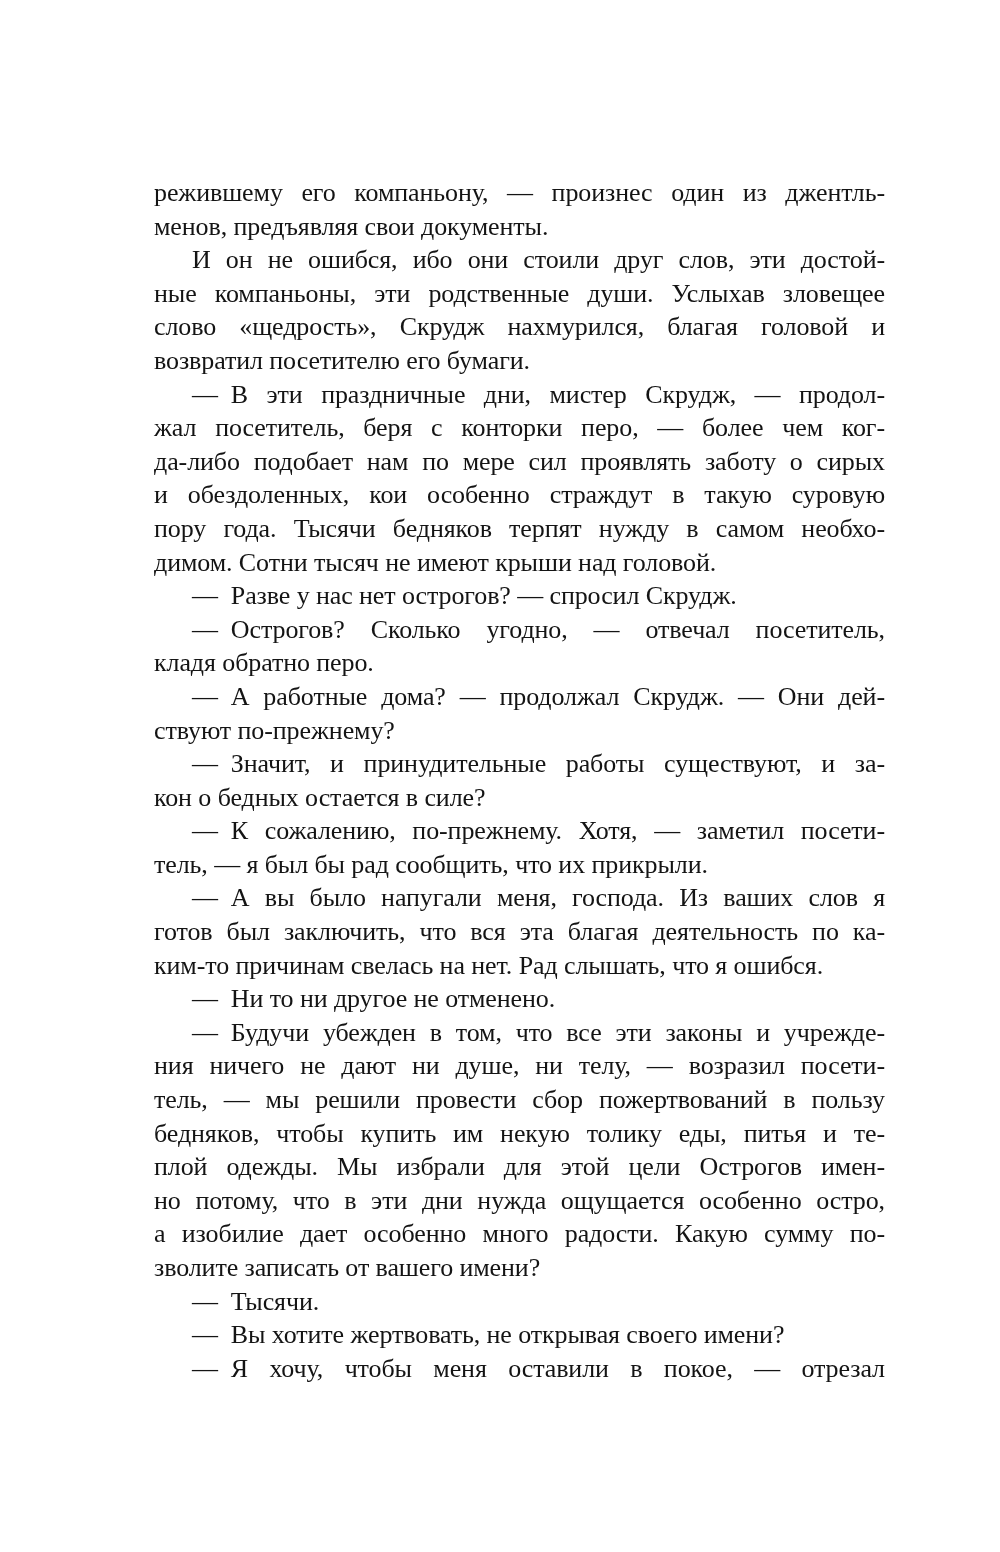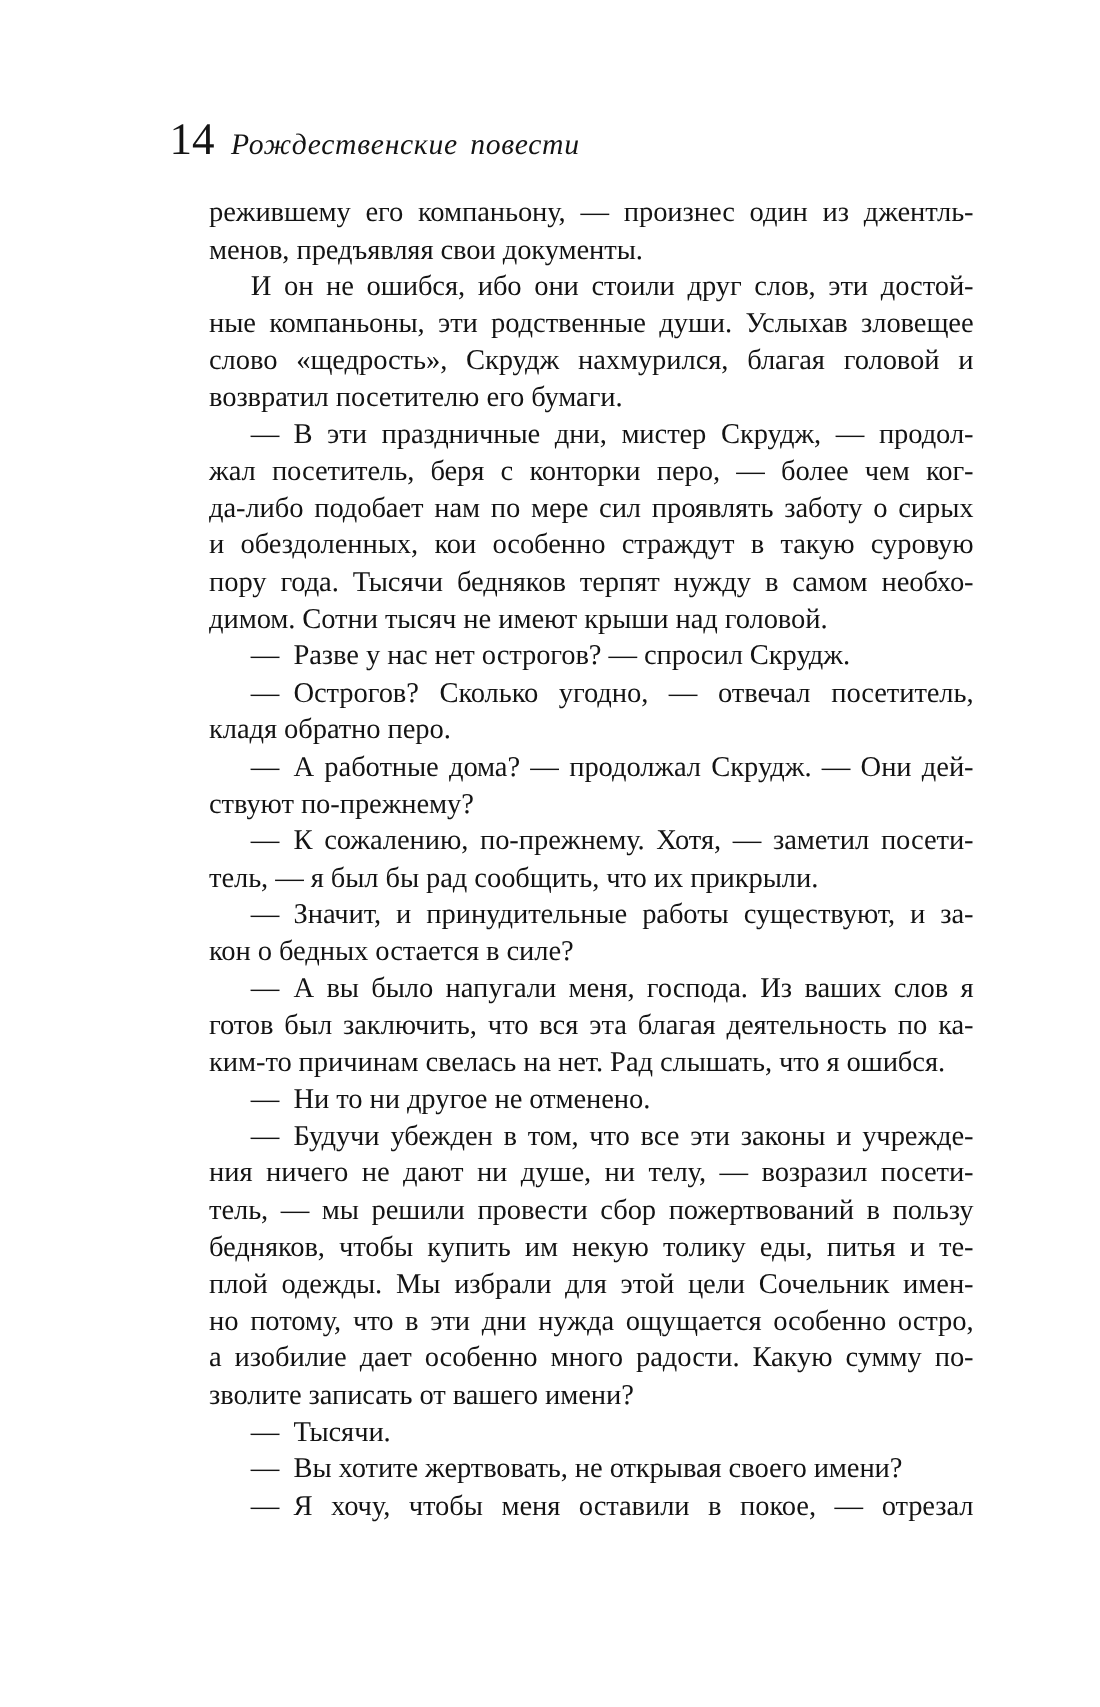--- a/index.html
+++ b/index.html
@@ -44,37 +44,33 @@
     width: 731px;
     font-size: 26px;
     line-height: 33.6px;
     letter-spacing: -0.1px;
   }
   .paragraph { margin: 0; }
   .text-line {
     text-align: justify;
     text-align-last: justify;
     white-space: normal;
-    margin-left: 36px;
   }
   .text-line.last {
     text-align-last: left;
   }
   .paragraph.indent .text-line:first-child {
     text-indent: 38px;
   }
 </style>
 </head>
 <body>
 
 <div class="book-page">
 
-  <div class="page-header">
-    <span class="page-number">14</span><span class="running-title">Рождественские повести</span>
-  </div>
 
   <div class="body-text">
       <div class="paragraph">
         <div class="text-line">режившему его компаньону, — произнес один из джентль-</div>
         <div class="text-line last">менов, предъявляя свои документы.</div>
       </div>
       <div class="paragraph indent">
         <div class="text-line">И он не ошибся, ибо они стоили друг слов, эти достой-</div>
         <div class="text-line">ные компаньоны, эти родственные души. Услыхав зловещее</div>
         <div class="text-line">слово «щедрость», Скрудж нахмурился, благая головой и</div>
@@ -93,41 +89,41 @@
       </div>
       <div class="paragraph indent">
         <div class="text-line">— Острогов? Сколько угодно, — отвечал посетитель,</div>
         <div class="text-line last">кладя обратно перо.</div>
       </div>
       <div class="paragraph indent">
         <div class="text-line">— А работные дома? — продолжал Скрудж. — Они дей-</div>
         <div class="text-line last">ствуют по-прежнему?</div>
       </div>
       <div class="paragraph indent">
+        <div class="text-line">— Значит, и принудительные работы существуют, и за-</div>
+        <div class="text-line last">кон о бедных остается в силе?</div>
+      </div>
+      <div class="paragraph indent">
         <div class="text-line">— К сожалению, по-прежнему. Хотя, — заметил посети-</div>
         <div class="text-line last">тель, — я был бы рад сообщить, что их прикрыли.</div>
-      </div>
-      <div class="paragraph indent">
-        <div class="text-line">— Значит, и принудительные работы существуют, и за-</div>
-        <div class="text-line last">кон о бедных остается в силе?</div>
       </div>
       <div class="paragraph indent">
         <div class="text-line">— А вы было напугали меня, господа. Из ваших слов я</div>
         <div class="text-line">готов был заключить, что вся эта благая деятельность по ка-</div>
         <div class="text-line last">ким-то причинам свелась на нет. Рад слышать, что я ошибся.</div>
       </div>
       <div class="paragraph indent">
         <div class="text-line last">— Ни то ни другое не отменено.</div>
       </div>
       <div class="paragraph indent">
         <div class="text-line">— Будучи убежден в том, что все эти законы и учрежде-</div>
         <div class="text-line">ния ничего не дают ни душе, ни телу, — возразил посети-</div>
         <div class="text-line">тель, — мы решили провести сбор пожертвований в пользу</div>
         <div class="text-line">бедняков, чтобы купить им некую толику еды, питья и те-</div>
-        <div class="text-line">плой одежды. Мы избрали для этой цели Сочельник имен-</div>
+        <div class="text-line">плой одежды. Мы избрали для этой цели Острогов имен-</div>
         <div class="text-line">но потому, что в эти дни нужда ощущается особенно остро,</div>
         <div class="text-line">а изобилие дает особенно много радости. Какую сумму по-</div>
         <div class="text-line last">зволите записать от вашего имени?</div>
       </div>
       <div class="paragraph indent">
         <div class="text-line last">— Тысячи.</div>
       </div>
       <div class="paragraph indent">
         <div class="text-line last">— Вы хотите жертвовать, не открывая своего имени?</div>
       </div>

